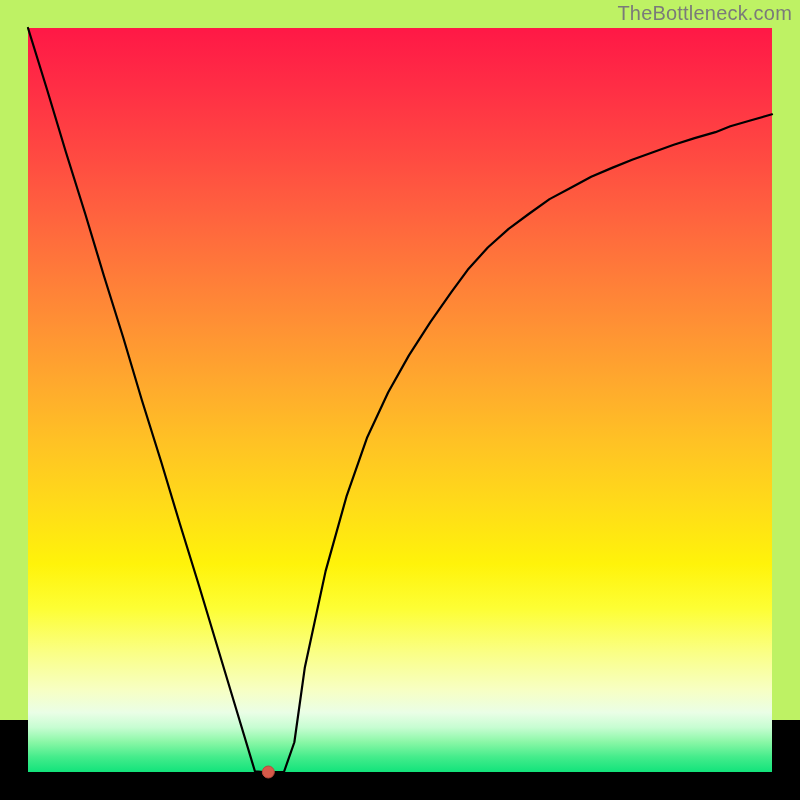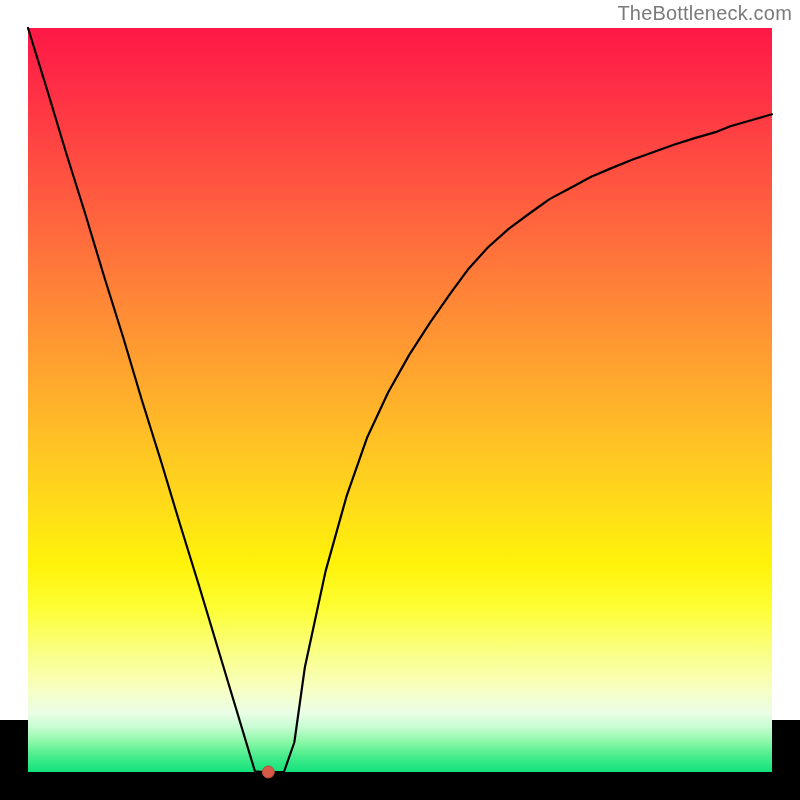--- a/index.html
+++ b/index.html
@@ -8,21 +8,21 @@
     width: 800px;
     height: 800px;
     background: #000;
     overflow: hidden;
     font-family: Arial, Helvetica, sans-serif;
   }
   .frame {
     position: relative;
     width: 800px;
     height: 720px;
-    background: #ffffff;
+    background: #bef264;
   }
   .watermark {
     position: absolute;
     top: 2px;
     right: 8px;
     color: #7a7a7a;
     font-size: 20px;
     font-weight: 500;
     letter-spacing: 0.2px;
     z-index: 10;

